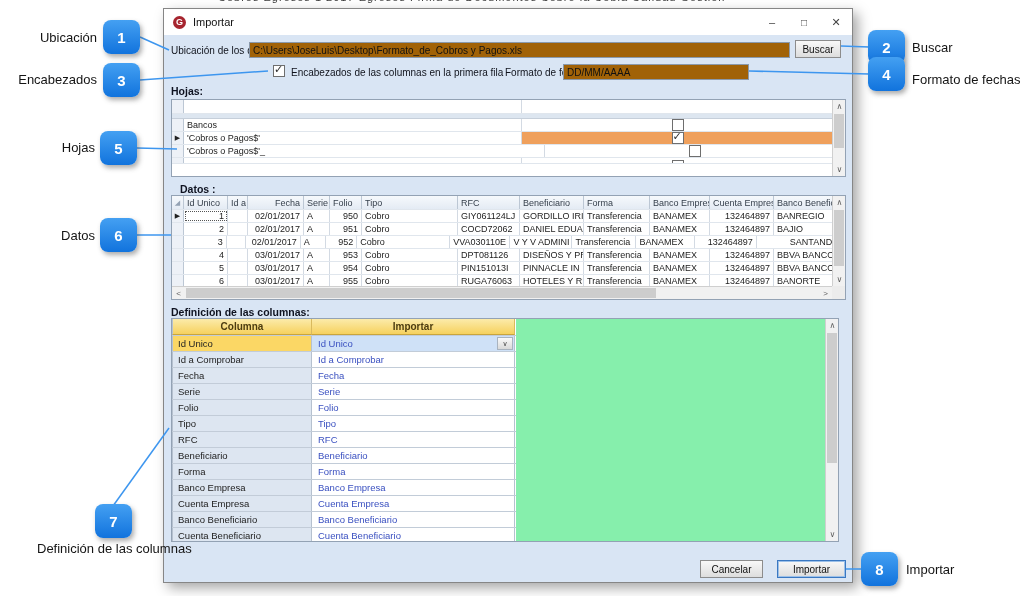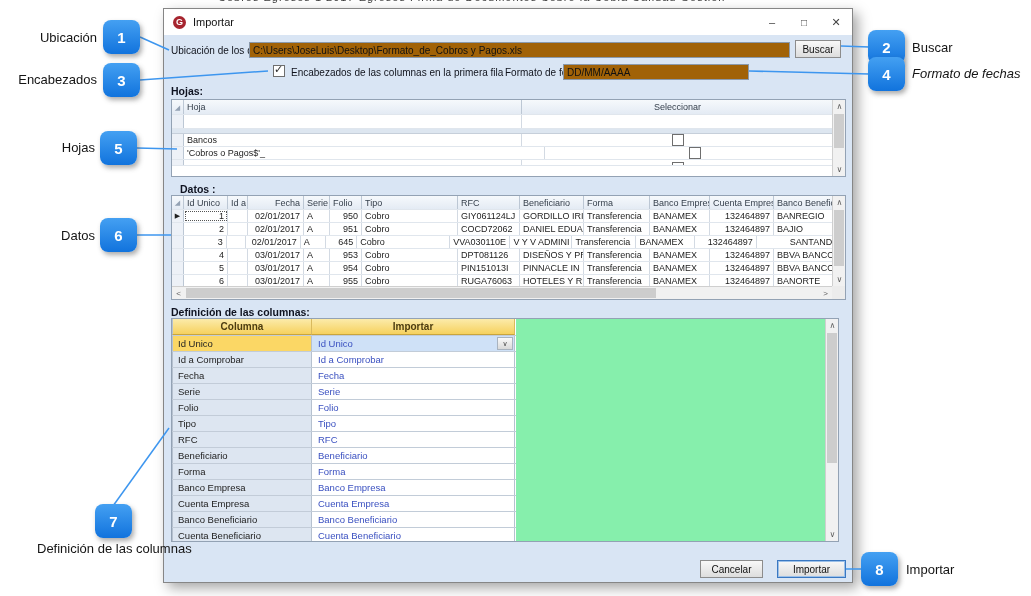--- a/index.html
+++ b/index.html
@@ -75,21 +75,21 @@
   
   .lines{position:absolute;left:0;top:0;pointer-events:none;}
   .badge{position:absolute;width:37px;height:34px;border-radius:8px;background:linear-gradient(180deg,#44a0f2,#1173dd);
          color:#fff;font-size:15px;font-weight:bold;display:flex;align-items:center;justify-content:center;
          box-shadow:2px 3px 5px rgba(70,70,70,.45);}
   .co-label{position:absolute;font-size:13px;color:#141414;white-space:nowrap;}
   .b1{left:103px;top:20px;} .b2{left:868px;top:30px;} .b3{left:103px;top:63px;} .b4{left:868px;top:57px;}
   .b5{left:100px;top:131px;} .b6{left:100px;top:218px;} .b7{left:95px;top:504px;} .b8{left:861px;top:552px;}
   .l1{left:0;width:97px;top:30px;text-align:right;} .l3{left:0;width:97px;top:72px;text-align:right;}
   .l5{left:0;width:95px;top:140px;text-align:right;} .l6{left:0;width:95px;top:228px;text-align:right;}
-  .l2{left:912px;top:40px;} .l4{left:912px;top:66px;font-style:italic;} .l7{left:37px;top:541px;} .l8{left:906px;top:562px;}
+  .l2{left:912px;top:40px;} .l4{left:912px;top:72px;} .l7{left:37px;top:541px;} .l8{left:906px;top:562px;}
 
   
   .loc-label{left:7px;top:36px;}
   .loc-input{left:85px;top:33px;width:541px;height:16px;}
   .buscar-btn{left:631px;top:31px;width:46px;height:18px;}
   .headers-label{left:127px;top:58px;}
   .dateformat-label{left:341px;top:58px;}
   .dateformat-input{left:399px;top:55px;width:186px;height:16px;}
   .hojas-label{left:7px;top:76px;}
   .hojas-grid{left:7px;top:90px;width:675px;height:78px;}
@@ -131,38 +131,38 @@
 
     <div class="cbx checked headers-cb"></div>
     <div class="lbl headers-label">Encabezados de las columnas en la primera fila</div>
     <div class="lbl dateformat-label">Formato de fechas:</div>
     <div class="tb dateformat-input">
         <span>DD/MM/AAAA</span>
       </div>
 
     <div class="lbl section hojas-label">Hojas:</div>
     <div class="grid hojas-grid" id="hojas-grid">
-        <div class="g-row" style="height: 15px;">
-          <div class="g-cell g-marker hd">
-            <div class="tri">◢</div>
-          </div>
-          <div class="g-cell g-head" style="width: 338px;">Hoja</div>
-          <div class="g-cell g-head g-center" style="width: 312px;">Seleccionar</div>
-        </div>
         <div class="g-row" style="height: 14px;">
           <div class="g-cell g-marker"></div>
           <div class="g-cell" style="width: 338px;"></div>
           <div class="g-cell" style="width: 312px;"></div>
         </div>
         <div class="g-gap"></div>
         <div class="g-row" style="height: 13px;">
           <div class="g-cell g-marker"></div>
           <div class="g-cell" style="width: 338px;">Bancos</div>
           <div class="g-cell g-center" style="width: 312px;">
             <div class="cbx"></div>
+          </div>
+        </div>
+        <div class="g-row" style="height: 13px;">
+          <div class="g-cell g-marker">▶</div>
+          <div class="g-cell" style="width: 338px;">'Cobros o Pagos$'</div>
+          <div class="g-cell g-center" style="width: 312px; background: rgb(239, 160, 92);">
+            <div class="cbx checked"></div>
           </div>
         </div>
         <div class="g-row" style="height: 13px;">
           <div class="g-cell g-marker"></div>
           <div class="g-cell" style="width: 376px;">'Cobros o Pagos$'_</div>
           <div class="g-cell g-center" style="width: 312px;">
             <div class="cbx"></div>
           </div>
         </div>
         <div class="g-row" style="height: 6px; overflow: hidden;">
@@ -227,21 +227,21 @@
           <div class="g-cell" style="width: 60px;">BANAMEX</div>
           <div class="g-cell a-r" style="width: 64px;">132464897</div>
           <div class="g-cell" style="width: 60px;">BAJIO</div>
         </div>
         <div class="g-row" style="height: 13px;">
           <div class="g-cell g-marker"></div>
           <div class="g-cell a-r" style="width: 44px;">3</div>
           <div class="g-cell" style="width: 20px;"></div>
           <div class="g-cell a-r" style="width: 56px;">02/01/2017</div>
           <div class="g-cell" style="width: 26px;">A</div>
-          <div class="g-cell a-r" style="width: 32px;">645</div>
+          <div class="g-cell a-r" style="width: 32px;">952</div>
           <div class="g-cell" style="width: 96px;">Cobro</div>
           <div class="g-cell" style="width: 62px;">VVA030110E</div>
           <div class="g-cell" style="width: 64px;">V Y V ADMINI</div>
           <div class="g-cell" style="width: 66px;">Transferencia</div>
           <div class="g-cell" style="width: 60px;">BANAMEX</div>
           <div class="g-cell a-r" style="width: 64px;">132464897</div>
           <div class="g-cell" style="width: 60px; margin-left: 30px;">SANTANDER</div>
         </div>
         <div class="g-row" style="height: 13px;">
           <div class="g-cell g-marker"></div>

